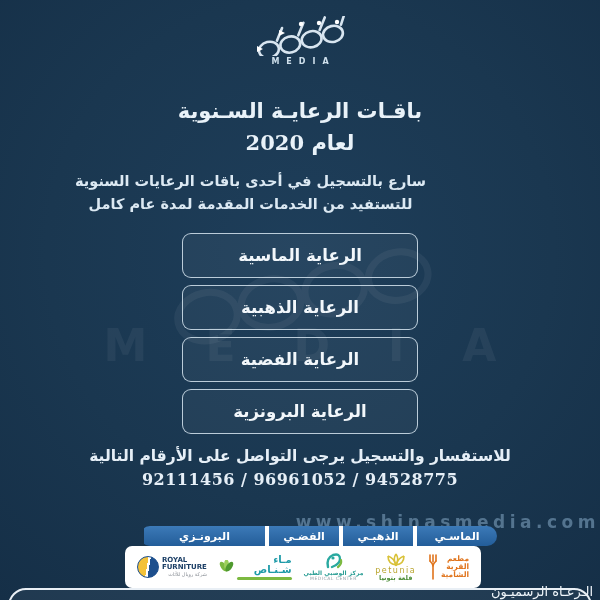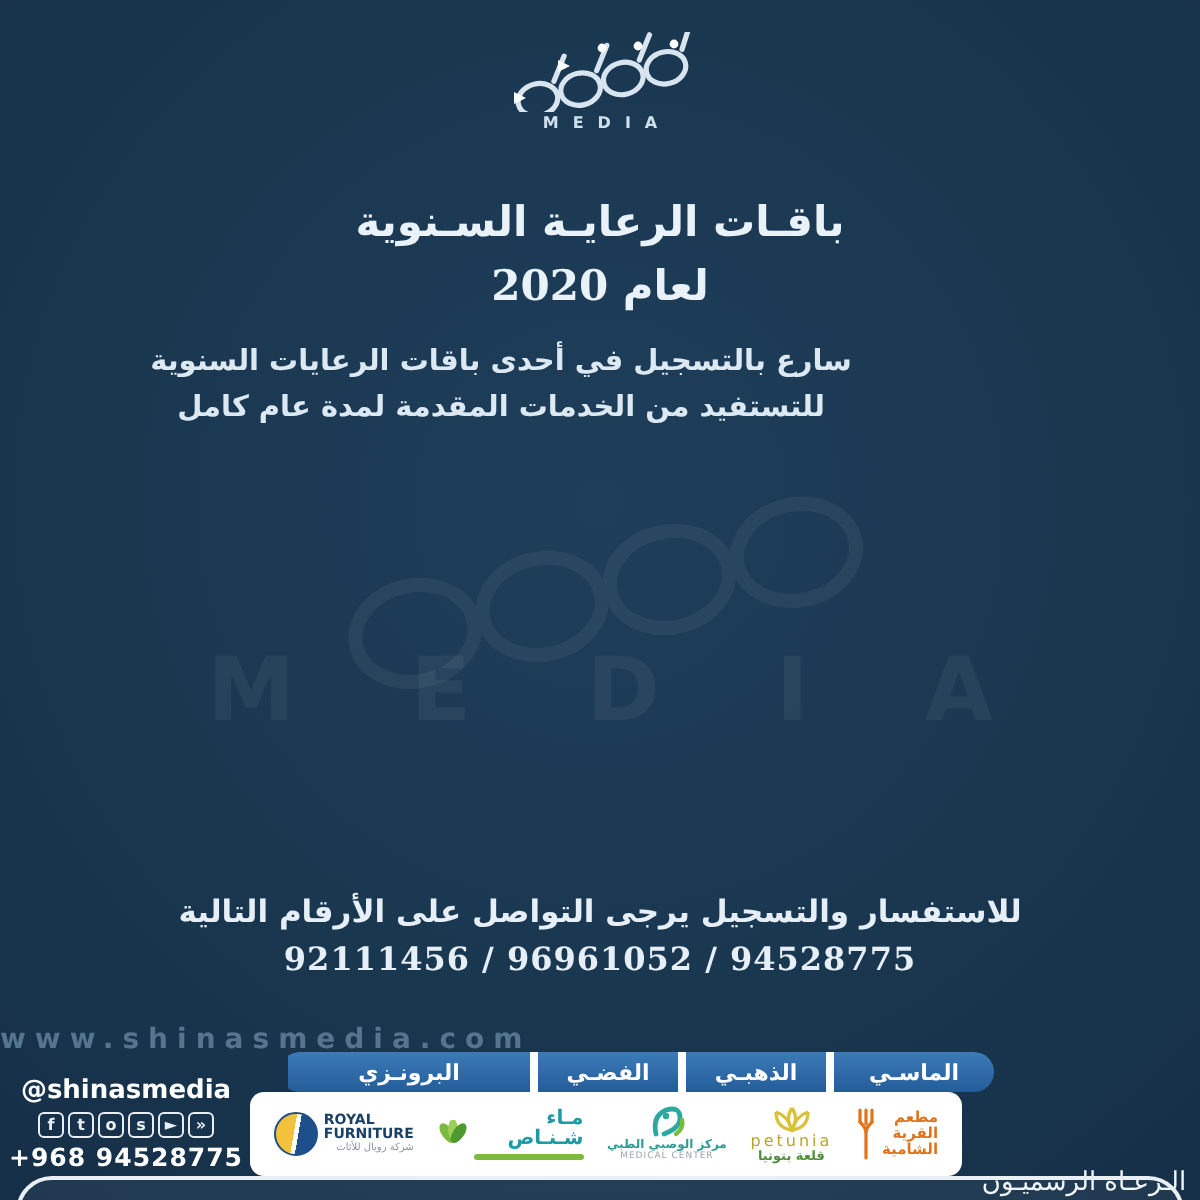--- a/index.html
+++ b/index.html
@@ -26,22 +26,22 @@
   .btns{position:absolute;top:233px;left:182px;width:236px;display:flex;flex-direction:column;gap:7px;}
   .pkg{
     height:45px;border:1.5px solid rgba(214,229,240,.85);border-radius:9px;
     background:rgba(255,255,255,.045);color:#f2f7fb;font-size:16.5px;font-weight:bold;
     font-family:"DejaVu Sans", sans-serif;cursor:pointer;
   }
   
   .contact{position:absolute;top:445px;left:0;width:600px;text-align:center;font-weight:bold;
     font-size:15.5px;line-height:23px;color:#e6eff7;}
   .contact .nums{font-size:16px;letter-spacing:.5px;direction:ltr;}
-  .website{position:absolute;top:512px;left:0;width:600px;text-align:left;
-    font-size:14px;font-weight:bold;letter-spacing:4.5px;color:#54748f;cursor:pointer;}
+  .website{position:absolute;top:512px;left:0;width:600px;text-align:right;
+    font-size:17px;font-weight:bold;letter-spacing:4.5px;color:#54748f;cursor:pointer;}
   
   .tabs{position:absolute;left:140px;top:526px;width:357px;height:20px;display:flex;direction:rtl;
     border-radius:10px;overflow:hidden;}
   .tab{display:flex;align-items:center;justify-content:center;height:100%;
     background:linear-gradient(180deg,#3c7ab8,#235d99);color:#fff;font-size:11px;font-weight:bold;cursor:pointer;}
   .tab-sep{width:4px;height:100%;background:#ffffff;}
   .t0{width:80px;} .t1{width:70px;} .t2{width:70px;} .t3{width:121px;}
   
   .sponsor-bar{position:absolute;left:125px;top:546px;width:356px;height:42px;background:#ffffff;
     border-radius:7px;display:flex;align-items:center;justify-content:space-around;padding:0 6px;box-sizing:border-box;}
@@ -120,20 +120,26 @@
       <span>لعام</span>
       <span class="serif">2020</span>
     </div>
   </div>
 
   <div class="subtitle" dir="rtl">
     <div>سارع بالتسجيل في أحدى باقات الرعايات السنوية</div>
     <div>للتستفيد من الخدمات المقدمة لمدة عام كامل</div>
   </div>
 
+  <div class="btns">
+    <button class="pkg" dir="rtl">الرعاية الماسية</button>
+    <button class="pkg" dir="rtl">الرعاية الذهبية</button>
+    <button class="pkg" dir="rtl">الرعاية الفضية</button>
+    <button class="pkg" dir="rtl">الرعاية البرونزية</button>
+  </div>
 
   <div class="contact">
     <div dir="rtl">للاستفسار والتسجيل يرجى التواصل على الأرقام التالية</div>
     <div class="nums serif">92111456 / 96961052 / 94528775</div>
   </div>
 
   <div class="website">www.shinasmedia.com</div>
 
   <div class="tabs">
     <div class="tab t0">الماسـي</div>
@@ -209,32 +215,20 @@
       </svg>
       <span class="col" dir="rtl">
         <span class="rest-t">مطعم</span>
         <span class="rest-t">القرية</span>
         <span class="rest-t">الشامية</span>
       </span>
     </div>
 
   </div>
 
-  <div class="social">
-    <div class="handle">@shinasmedia</div>
-    <div class="icons">
-      <span class="ic">f</span>
-      <span class="ic">t</span>
-      <span class="ic">o</span>
-      <span class="ic">s</span>
-      <span class="ic">►</span>
-      <span class="ic">»</span>
-    </div>
-    <div class="phone">+968 94528775</div>
-  </div>
 
   <div class="sponsors-title">
     <div class="l1">الـرعـاة الرسميـون</div>
     <div class="l2">
       <span>للفريق لعام</span>
       <span class="serif">2020</span>
     </div>
   </div>
 
   <div class="bottom-panel"></div>

